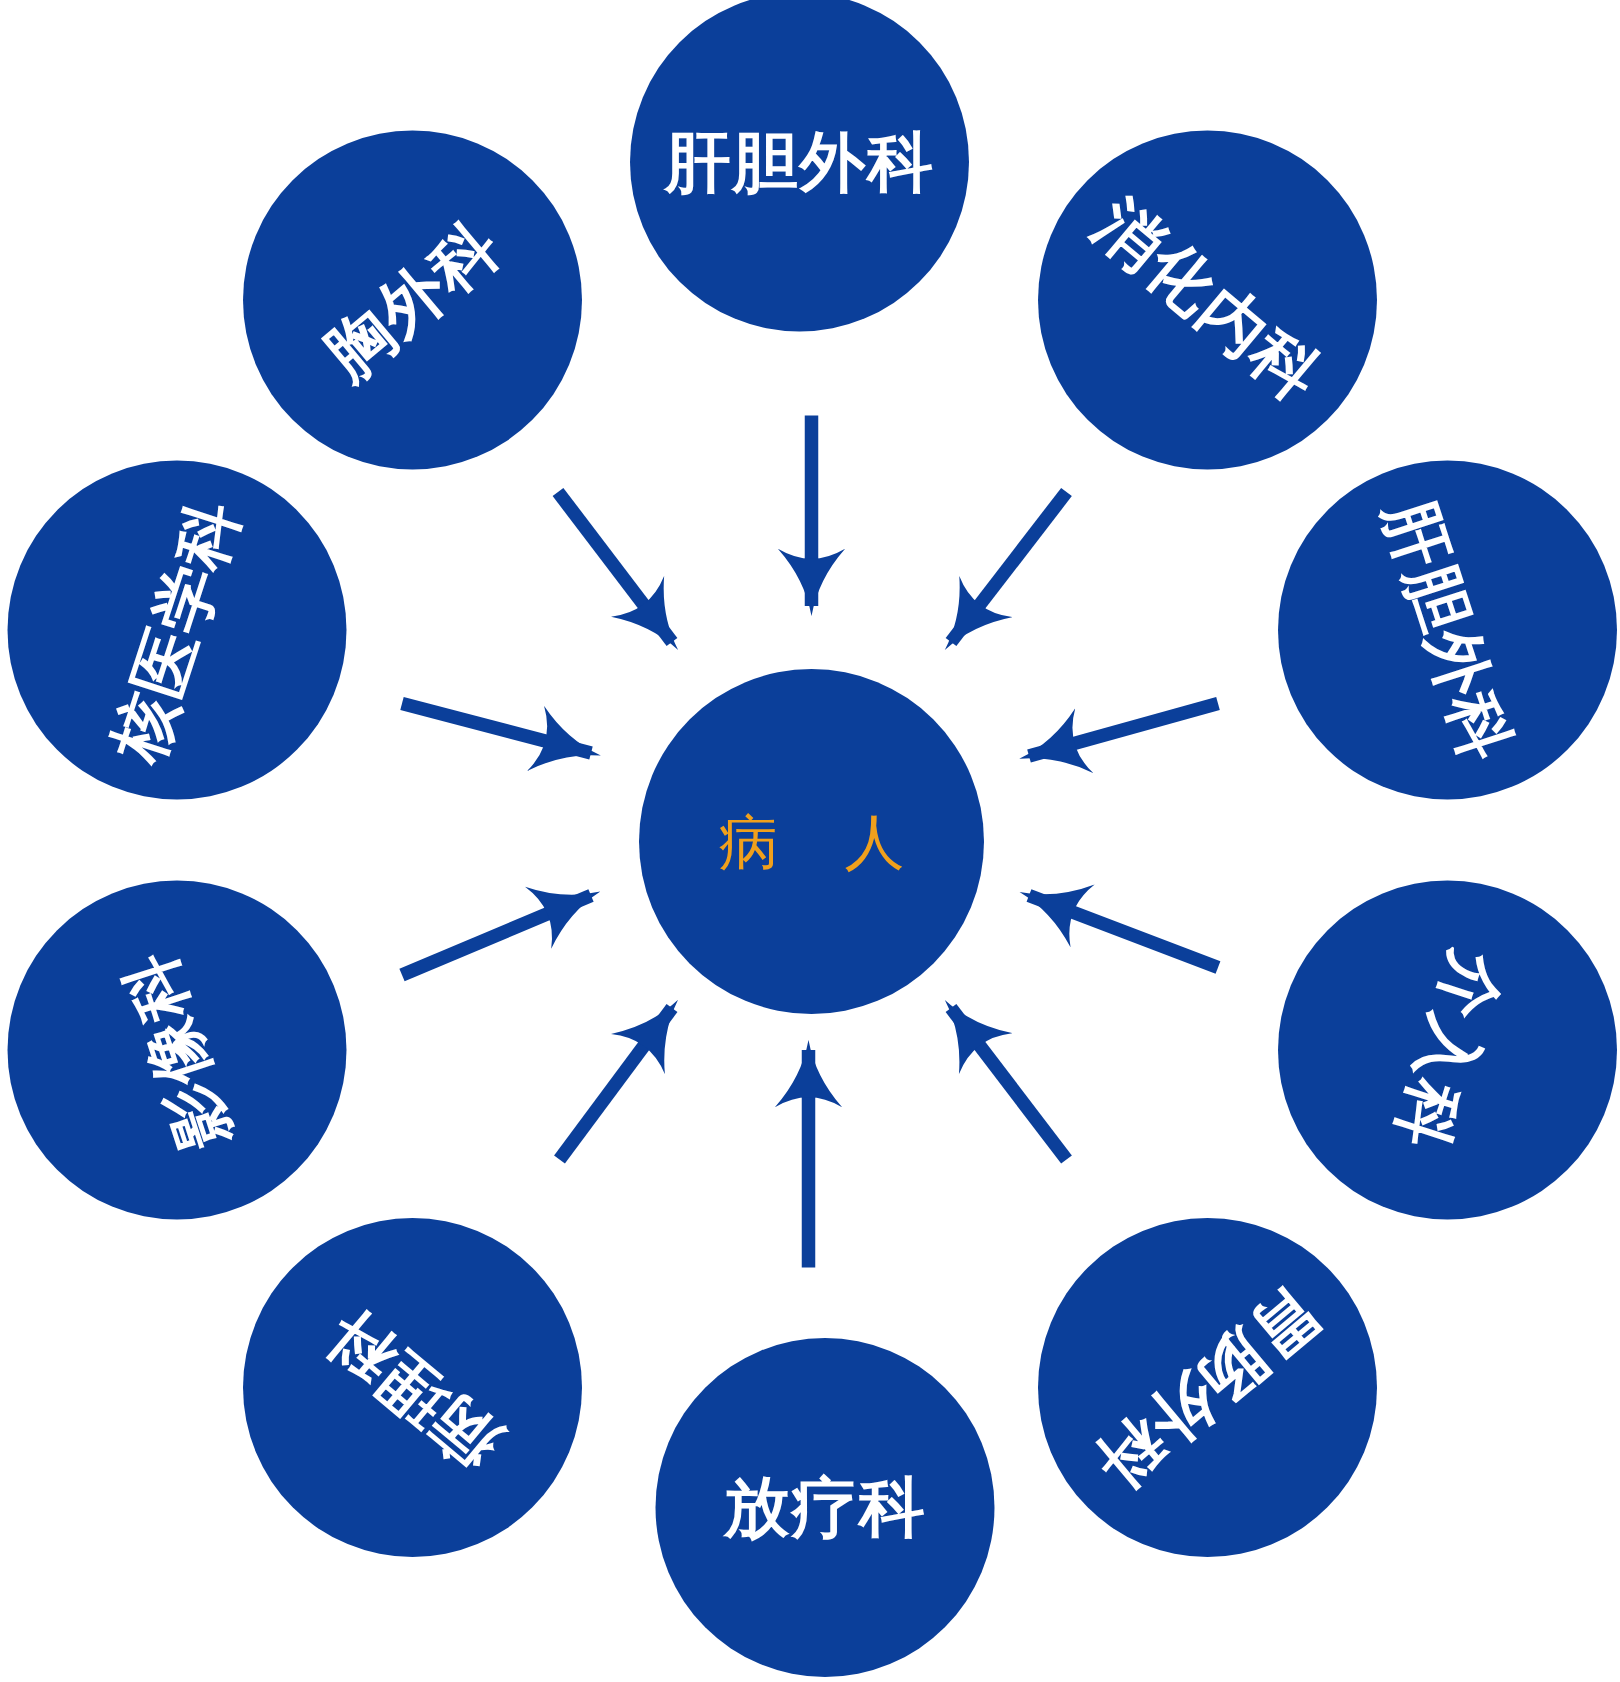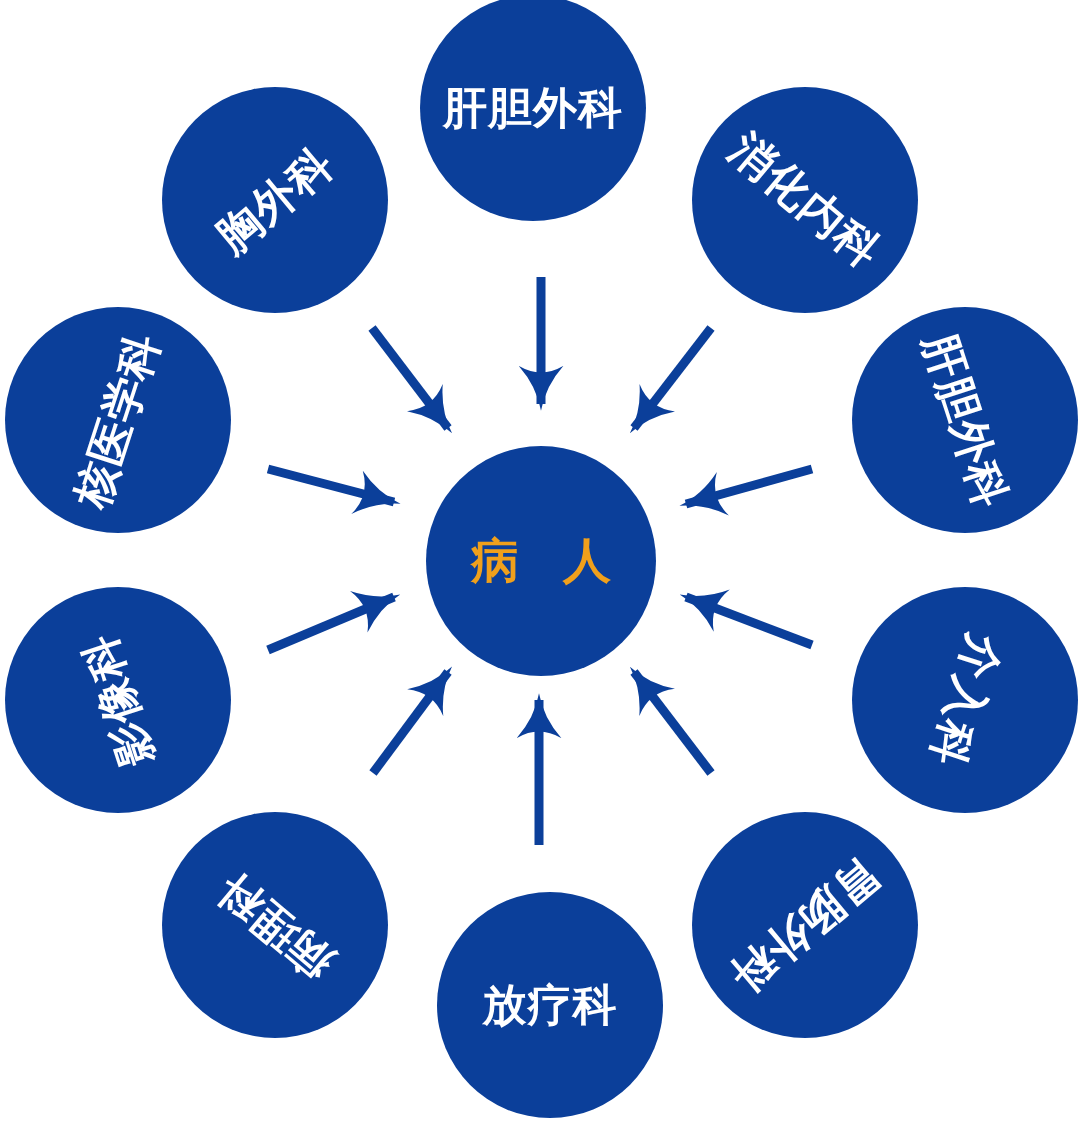--- a/index.html
+++ b/index.html
@@ -5,21 +5,21 @@
   html, body { margin: 0; padding: 0; background: #ffffff; }
   body { width: 1080px; height: 1121px; position: relative; overflow: hidden;
          font-family: "DejaVu Sans", "Liberation Sans", sans-serif; }
   #arrows { position: absolute; left: 0; top: 0; width: 1080px; height: 1121px; }
   .node { position: absolute; width: 226px; height: 226px; border-radius: 50%;
           background: #0b3f9a; display: flex; align-items: center; justify-content: center; }
   .node .label { color: #ffffff; font-weight: bold; font-size: 44px; white-space: nowrap;
                  letter-spacing: 1px; display: inline-block; }
   .center-node { position: absolute; left: 426px; top: 446px; width: 230px; height: 230px;
                  border-radius: 50%; background: #0b3f9a; display: flex; align-items: center; justify-content: center; }
-  .center-node .label { color: #f0a01c; font-weight: bold; font-size: 48px; letter-spacing: 0; }
+  .center-node .label { color: #f0a01c; font-weight: normal; font-size: 40px; letter-spacing: 0; }
   .center-node .label span { display: inline-block; }
   .center-node .gap { width: 44px; }
 </style>
 </head>
 <body>
 
 <svg id="arrows" viewBox="0 0 1080 1121">
   <defs>
     <marker id="head" viewBox="0 0 20 20" refX="17" refY="10" markerWidth="5" markerHeight="5" orient="auto" markerUnits="strokeWidth">
       <path d="M0,0 Q9,8 20,10 Q9,12 0,20 Q6,10 0,0 Z" fill="#0b3f9a"></path>

